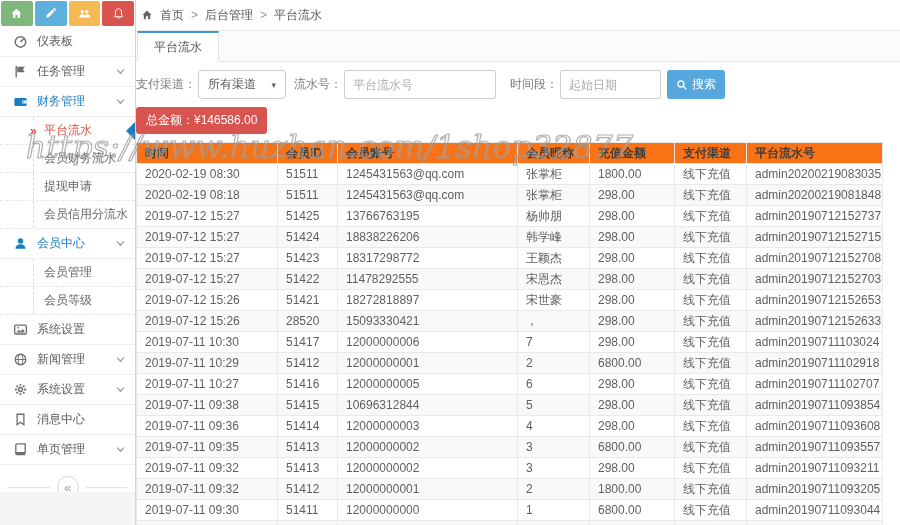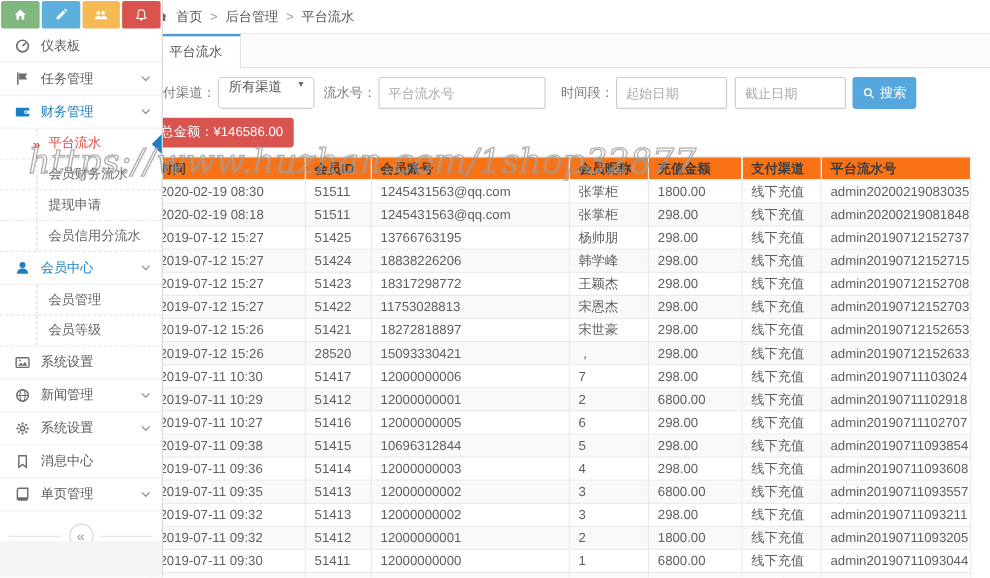--- a/index.html
+++ b/index.html
@@ -1,19 +1,19 @@
 <!DOCTYPE html>
 <html><head>
 <meta charset="utf-8">
 <style>
   html,body{margin:0;padding:0;}
   body{width:900px;height:525px;overflow:hidden;position:relative;background:#fff;
        font-family:"Liberation Sans","DejaVu Sans",sans-serif;font-size:12px;color:#555;}
   
-  .sidebar{position:absolute;left:0;top:0;width:148px;height:525px;background:#fff;
+  .sidebar{position:absolute;left:0;top:0;width:136px;height:525px;background:#fff;
            border-right:1px solid #d4d4d4;box-sizing:border-box;z-index:2;}
   .iconbar{display:flex;gap:2px;padding:1px;height:25px;}
   .ibtn{flex:1;border:none;border-radius:2px;display:flex;align-items:center;justify-content:center;padding:0;cursor:pointer;}
   .tbicon{width:13px;height:13px;display:inline-flex;}
   .tbicon svg{width:100%;height:100%;}
   .menu{list-style:none;margin:0;padding:0;}
   .menu li.top{height:29px;display:flex;align-items:center;padding:0 9px 0 13px;
                border-bottom:1px solid #efefef;color:#5b5b5b;position:relative;cursor:pointer;}
   .mi{width:15px;height:15px;margin-right:9px;display:inline-flex;color:#6d6d6d;flex:none;}
   .mi svg{width:100%;height:100%;}
@@ -42,21 +42,21 @@
   .breadcrumb .sep{color:#999;}
   .crumb{cursor:pointer;}
   .tabsbar{height:31px;background:#fbfbfb;border-bottom:1px solid #e3e3e3;display:flex;
            align-items:flex-end;padding-left:9px;box-sizing:border-box;}
   .tab{height:31px;box-sizing:border-box;margin-bottom:-1px;background:#fff;border:1px solid #e3e3e3;
        border-bottom:1px solid #fff;border-top:2px solid #4397d2;display:flex;align-items:center;
        padding:0 16px;color:#555;cursor:pointer;}
   .content{padding:8px 8px 0 8px;}
   .filterrow{display:flex;align-items:center;}
   .flabel{color:#7a7a7a;flex:none;}
-  .select{width:88px;height:29px;border:1px solid #ccc;border-radius:4px;display:flex;
+  .select{width:88px;height:29px;border:1px solid #ccc;border-radius:4px;display:flex;align-items:center;
           justify-content:space-between;padding:0 9px;box-sizing:border-box;color:#555;background:#fff;
           cursor:pointer;margin:0 8px 0 2px;flex:none;}
   .caret{font-size:9px;color:#666;}
   input{height:29px;border:1px solid #ccc;border-radius:2px;box-sizing:border-box;padding:0 8px;
         font-size:12px;color:#555;font-family:inherit;outline:none;background:#fff;}
   input::placeholder{color:#a9a9a9;}
   .flow-input{width:152px;margin:0 14px 0 2px;}
   .date-input{width:101px;margin-left:2px;}
   .date-input + .date-input{margin-left:7px;}
   .search-btn{width:58px;height:29px;background:#56a7de;color:#fff;border:none;border-radius:3px;
@@ -283,21 +283,20 @@
     <div class="filterrow">
       <span class="flabel">支付渠道：</span>
       <div class="select">
         <span>所有渠道</span>
         <span class="caret">▾</span>
       </div>
       <span class="flabel">流水号：</span>
       <input class="flow-input" type="text" placeholder="平台流水号" style="">
       <span class="flabel">时间段：</span>
       <input class="date-input" type="text" placeholder="起始日期" style="">
-      <input class="date-input" type="text" placeholder="截止日期" style="">
       <button class="search-btn">
         <span class="sicon" id="search-icon">
             <svg viewBox="0 0 16 16" fill="none" stroke="currentColor" stroke-width="1.7">
               <circle cx="6.6" cy="6.6" r="4"></circle>
               <path d="M9.7 9.7 L13.6 13.6"></path>
             </svg>
           </span>
         <span>搜索</span>
       </button>
     </div>
@@ -367,21 +366,21 @@
             <td>51423</td>
             <td>18317298772</td>
             <td>王颖杰</td>
             <td>298.00</td>
             <td>线下充值</td>
             <td>admin20190712152708</td>
           </tr>
           <tr>
             <td>2019-07-12 15:27</td>
             <td>51422</td>
-            <td>11753028813</td>
+            <td>11478292555</td>
             <td>宋恩杰</td>
             <td>298.00</td>
             <td>线下充值</td>
             <td>admin20190712152703</td>
           </tr>
           <tr>
             <td>2019-07-12 15:26</td>
             <td>51421</td>
             <td>18272818897</td>
             <td>宋世豪</td>

